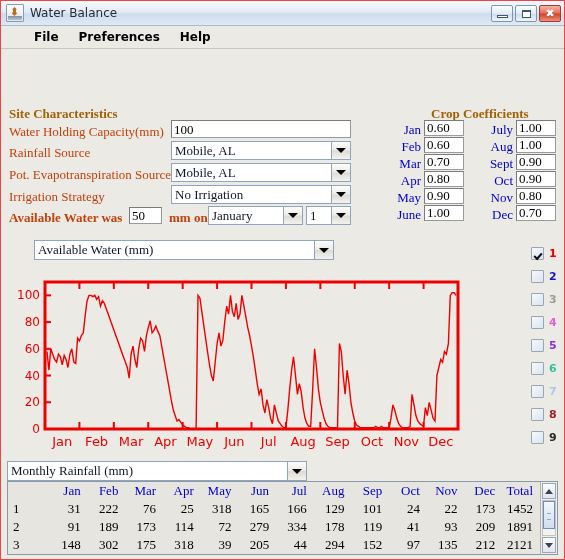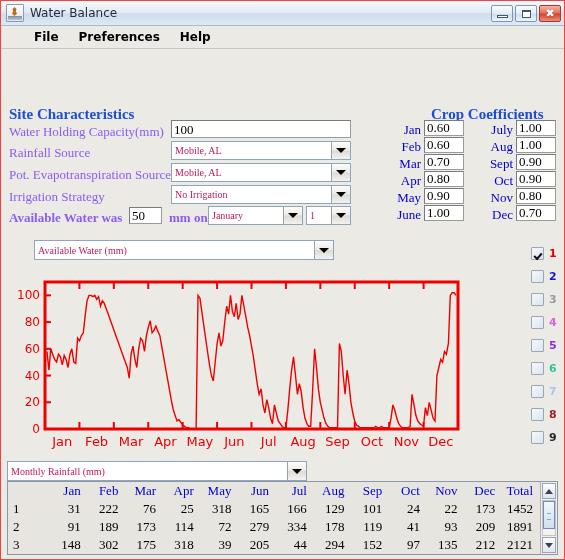--- a/index.html
+++ b/index.html
@@ -71,42 +71,42 @@
   }
   .menu-item{
     font-family:"DejaVu Sans", sans-serif;
     font-size:12px;font-weight:bold;color:#000;
     padding:2px 9px;margin-right:2px;cursor:default;
   }
   
   .content{flex:1;position:relative;}
   .bluelabel{
     font-family:"Liberation Serif", serif;
-    font-size:13px;color:#8b5cf6;white-space:nowrap;
+    font-size:13px;color:#c2410c;white-space:nowrap;
   }
   .bold-blue{font-weight:bold;}
   .sec-title{
-    position:absolute;font-weight:bold;font-size:15px;color:#1d4ed8;
+    position:absolute;font-weight:bold;font-size:13px;color:#a16207;
     font-family:"Liberation Serif", serif;white-space:nowrap;
   }
   .tfield{
     box-sizing:border-box;
     border:1px solid #9a9a9a;
     border-top-color:#7b7b7b;border-left-color:#7b7b7b;
     background:#ffffff;
     font-family:"Liberation Serif", serif;font-size:13px;color:#000;
     padding:0 2px;line-height:1;
     display:flex;align-items:center;
   }
   .cb-wrap{position:absolute;display:flex;}
   .cb-field{
     flex:1;box-sizing:border-box;
     border:1px solid #8fa5bb;
     background:#fff;
-    font-family:"Liberation Serif", serif;font-size:10px;color:#be185d;
+    font-family:"Liberation Serif", serif;font-size:13px;color:#0f172a;
     padding:0 3px;display:flex;align-items:center;
     white-space:nowrap;overflow:hidden;
   }
   .cb-btn{
     width:19px;box-sizing:border-box;
     border:1px solid #8fa5bb;border-left:none;
     background:linear-gradient(to bottom,#fcfcfc 0%,#ecebe7 48%,#dddbd5 52%,#f3f2ef 100%);
     display:flex;align-items:center;justify-content:center;
   }
   .arrow-dn{

